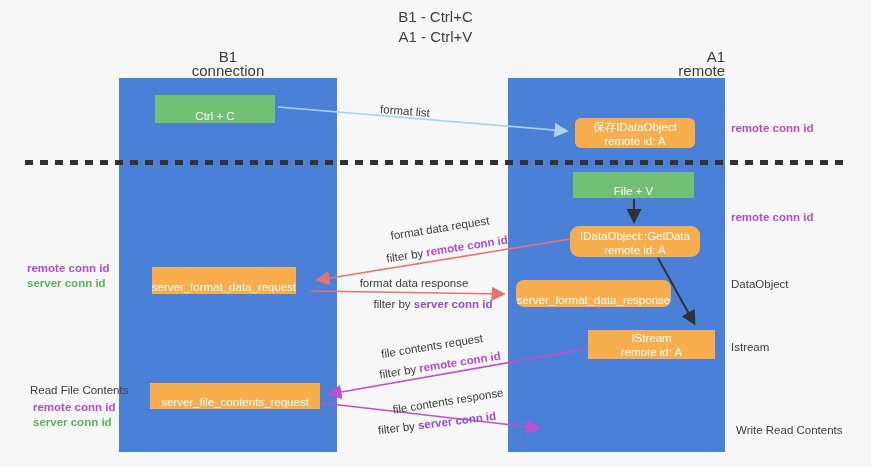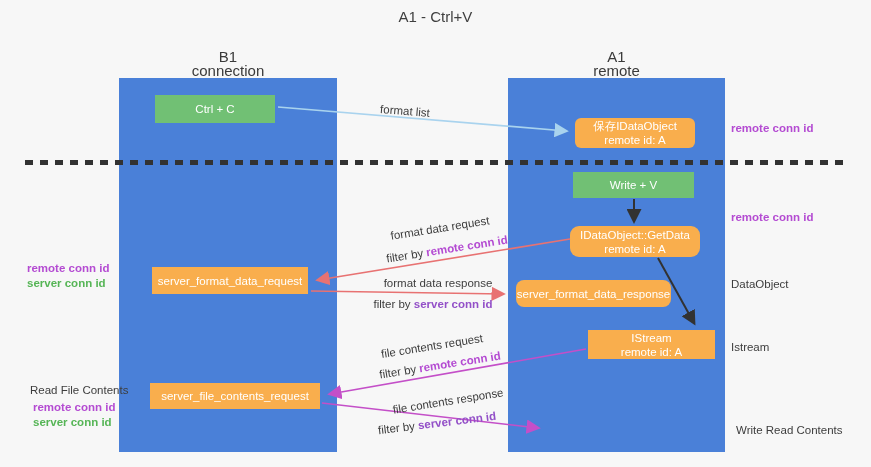--- a/index.html
+++ b/index.html
@@ -9,51 +9,52 @@
   }
   *{margin:0;padding:0;box-sizing:border-box;}
   body{background:#fff;font-family:"Liberation Sans",sans-serif;}
   .canvas{position:relative;width:871px;height:467px;background:var(--bg);overflow:hidden;}
 
   .title{position:absolute;top:7px;left:0;width:100%;text-align:center;color:#3f3f3f;
          font-size:15px;line-height:20px;z-index:6;}
   .lane-header{position:absolute;top:50px;text-align:center;font-size:15px;line-height:14px;
          color:#3a3a3a;z-index:6;}
   .lane-header.left{left:119px;width:218px;}
-  .lane-header.right{left:508px;width:217px;}
+  .lane-header.right{left:508px;width:217px;text-align:right;}
 
   .lane{position:absolute;top:78px;height:374px;background:var(--lane);z-index:1;}
   .lane.left{left:119px;width:218px;}
   .lane.right{left:508px;width:217px;}
 
   .dashline{position:absolute;left:25px;top:160px;width:821px;height:5px;z-index:5;
     background:repeating-linear-gradient(90deg,var(--arrow_black) 0 8px,transparent 8px 15px);}
 
   svg.arrows{position:absolute;left:0;top:0;z-index:4;pointer-events:none;}
 
   .box{position:absolute;z-index:3;display:flex;flex-direction:column;align-items:center;
-       justify-content:center;color:#fff;font-size:11.5px;line-height:14px;text-align:center;}
+       justify-content:flex-end;color:#fff;font-size:11.5px;line-height:14px;text-align:center;}
   .box.green{background:var(--green);}
   .box.orange{background:var(--orange);}
 
   .flow-label{position:absolute;z-index:6;font-size:11.5px;color:var(--ink);white-space:nowrap;
        transform-origin:center;}
   .flow-label .hl-magenta{color:var(--magenta);font-weight:bold;}
   .flow-label .hl-purple{color:var(--purple);font-weight:bold;}
 
   .annot{position:absolute;z-index:6;font-size:11.5px;white-space:nowrap;color:var(--ink);}
   .annot.magenta{color:var(--magenta);font-weight:bold;}
   .annot.green{color:var(--green_txt);font-weight:bold;}
 </style>
 </head>
 <body>
 
 <div class="canvas">
 
   <div class="title">
+    <div>B1 - Ctrl+C</div>
     <div>A1 - Ctrl+V</div>
   </div>
 
   <div class="lane-header left">
     <div>B1</div>
     <div>connection</div>
   </div>
   <div class="lane-header right">
     <div>A1</div>
     <div>remote</div>
@@ -91,29 +92,29 @@
   <div class="box green" style="left:155px;top:95px;width:120px;height:28px;">
     <div>Ctrl + C</div>
   </div>
 
   <div class="box orange" style="left:575px;top:118px;width:120px;height:30px;border-radius:6px;">
     <div>保存IDataObject</div>
     <div>remote id: A</div>
   </div>
 
   <div class="box green" style="left:573px;top:172px;width:121px;height:26px;">
-    <div>Write + V</div>
+    <div>File + V</div>
   </div>
 
   <div class="box orange" style="left:570px;top:226px;width:130px;height:31px;border-radius:9px;">
     <div>IDataObject::GetData</div>
     <div>remote id: A</div>
   </div>
 
-  <div class="box orange" style="left:152px;top:267px;width:156px;height:27px;">
+  <div class="box orange" style="left:152px;top:267px;width:144px;height:27px;">
     <div>server_format_data_request</div>
   </div>
 
   <div class="box orange" style="left:516px;top:280px;width:155px;height:27px;border-radius:8px;">
     <div>server_format_data_response</div>
   </div>
 
   <div class="box orange" style="left:588px;top:330px;width:127px;height:29px;">
     <div>IStream</div>
     <div>remote id: A</div>
@@ -125,21 +126,21 @@
 
 
   <div class="flow-label" style="left:405px;top:105px;transform:translateX(-50%) rotate(4.5deg);">format list</div>
 
   <div class="flow-label" style="left:440px;top:222px;transform:translateX(-50%) rotate(-9deg);">format data request</div>
   <div class="flow-label" style="left:447px;top:243px;transform:translateX(-50%) rotate(-9deg);">
     <span>filter by</span>
     <span class="hl-magenta">remote conn id</span>
   </div>
 
-  <div class="flow-label" style="left:438px;top:277px;transform:translateX(-50%);">format data response</div>
+  <div class="flow-label" style="left:414px;top:277px;transform:translateX(-50%);">format data response</div>
   <div class="flow-label" style="left:433px;top:298px;transform:translateX(-50%);">
     <span>filter by</span>
     <span class="hl-purple">server conn id</span>
   </div>
 
   <div class="flow-label" style="left:432px;top:340px;transform:translateX(-50%) rotate(-9deg);">file contents request</div>
   <div class="flow-label" style="left:440px;top:359px;transform:translateX(-50%) rotate(-9deg);">
     <span>filter by</span>
     <span class="hl-magenta">remote conn id</span>
   </div>

